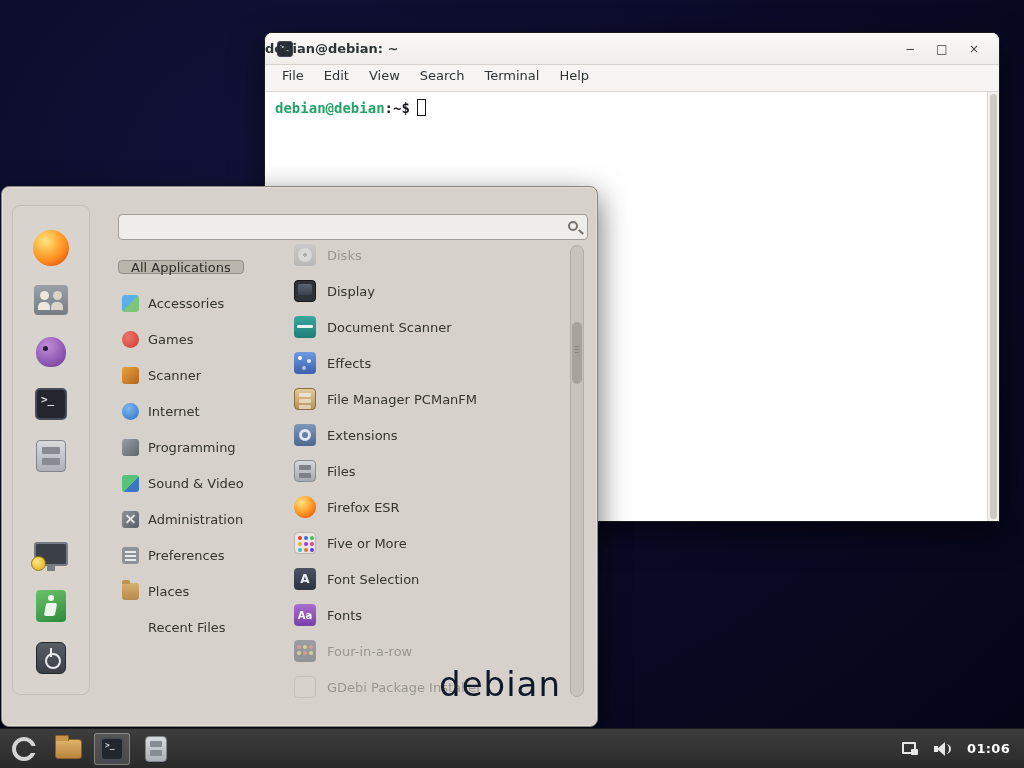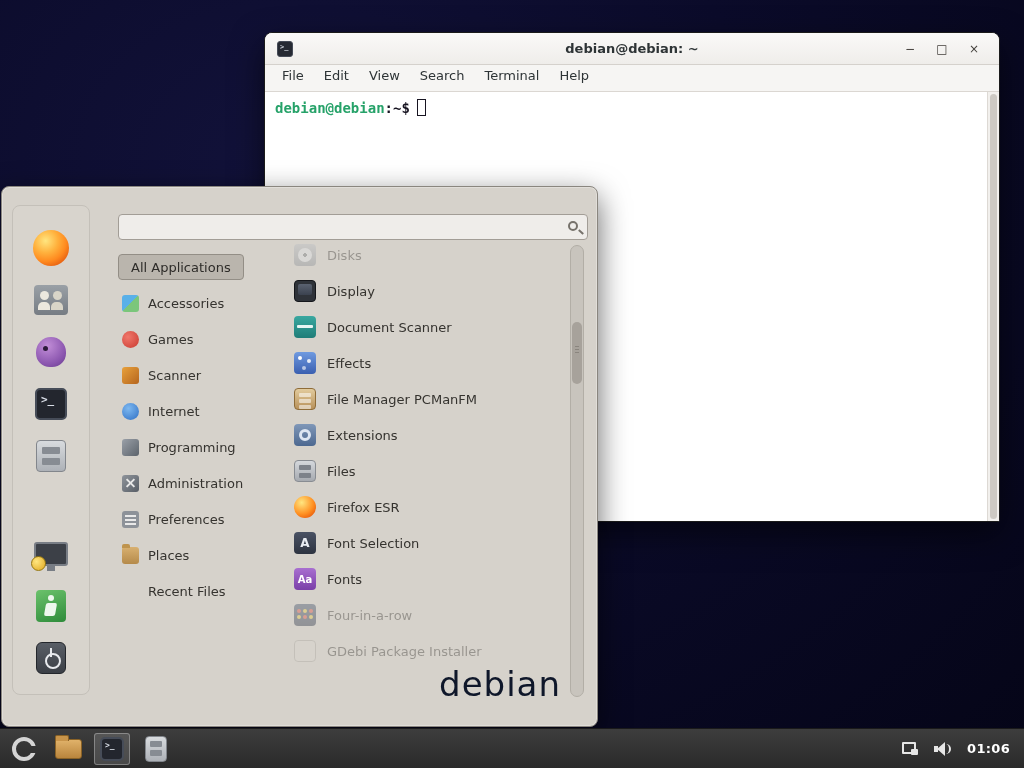--- a/index.html
+++ b/index.html
@@ -7,21 +7,21 @@
   .desktop{position:absolute;inset:0;background:radial-gradient(ellipse at 28% 22%,#12123a 0%,#0b0b2a 45%,#050517 100%)}
 
   
   .terminal-window{position:absolute;left:264px;top:32px;width:736px;height:490px;z-index:2;
     border-radius:8px 8px 2px 2px;box-shadow:0 12px 32px rgba(0,0,0,.55);display:flex;flex-direction:column;
     border:1px solid #1b1b1b;background:#fff}
   .titlebar{height:32px;background:linear-gradient(#faf9f8,#efedea);border-bottom:1px solid #d5d1cc;
     border-radius:7px 7px 0 0;display:flex;align-items:center;position:relative}
   .title-app-ic{position:absolute;left:12px;top:8px;width:16px;height:16px;border-radius:3px;background:#262a33;border:1px solid #454b57}
   .title-app-ic::before{content:">_";position:absolute;left:2px;top:1px;color:#cfd4dc;font:bold 7px "DejaVu Sans Mono",monospace}
-  .titlebar .title{position:absolute;left:0;right:0;text-align:center;font-weight:bold;font-size:13px;color:#2e3436}
+  .titlebar .title{position:absolute;left:0;right:0;font-weight:bold;font-size:13px;color:#2e3436}
   .win-buttons{margin-left:auto;display:flex;gap:14px;padding-right:16px;position:relative;z-index:1}
   .win-btn{width:18px;height:18px;display:flex;align-items:center;justify-content:center;color:#44403c;font-size:12px;line-height:1}
   .menubar{height:27px;background:#f6f5f3;border-bottom:1px solid #dbd7d2;display:flex;padding-left:8px;gap:2px}
   .menu-item{font-size:13px;color:#2e3436;padding:3px 9px;border-radius:3px}
   .term-body{flex:1;background:#fff;position:relative;padding:7px 10px;font-family:"DejaVu Sans Mono",monospace;font-size:14px;border-radius:0 0 2px 2px}
   .prompt-user{color:#26a269;font-weight:bold}
   .prompt-suffix{color:#171421;font-weight:bold}
   .cursor{display:inline-block;width:9px;height:17px;border:1px solid #171421;vertical-align:text-bottom;margin-left:7px}
   .term-scrollbar{position:absolute;right:0;top:0;bottom:0;width:12px;background:#f2f0ed;border-left:1px solid #ddd9d4}
   .term-thumb{position:absolute;left:2px;right:2px;top:2px;bottom:2px;background:#cdc9c3;border-radius:5px}
@@ -57,21 +57,21 @@
   .ic-shutdown::after{content:"";position:absolute;left:13px;top:5px;width:2px;height:9px;background:#e8eaee}
 
   .search-box{position:absolute;left:116px;top:27px;width:470px;height:26px;background:#efedea;border:1px solid #a29d96;border-radius:4px}
   .search-input{position:absolute;inset:0;border:none;background:transparent;outline:none;padding:0 28px 0 8px;font-family:"DejaVu Sans",sans-serif;font-size:13px;color:#333}
   .search-icon{position:absolute;right:9px;top:6px;width:10px;height:10px;border:2px solid #76726b;border-radius:50%}
   .search-icon::after{content:"";position:absolute;left:8px;top:8px;width:6px;height:2px;background:#76726b;transform:rotate(42deg)}
 
   .categories{position:absolute;left:116px;top:62px;width:165px}
   .cat-row{height:36px;display:flex;align-items:center;padding-left:4px}
   .cat-row.selected{padding-left:0}
-  .cat-pill{display:inline-flex;align-items:center;height:26px;padding:0 12px;background:#bab5ad;border:1px solid #938e86;border-radius:4px;color:#2e2c29}
+  .cat-pill{display:inline-flex;align-items:center;height:14px;padding:0 12px;background:#bab5ad;border:1px solid #938e86;border-radius:4px;color:#2e2c29}
   .cat-icon{width:17px;height:17px;border-radius:3px;margin-right:9px;flex:0 0 auto;position:relative}
   .cat-label{color:#35332f;white-space:nowrap}
   .ci-accessories{background:linear-gradient(135deg,#59b0e8 0 50%,#7bc67b 50% 100%)}
   .ci-games{background:radial-gradient(circle at 35% 35%,#f0776b,#c93a30);border-radius:50%}
   .ci-graphics{background:linear-gradient(135deg,#e8a13c,#b5651d)}
   .ci-internet{background:radial-gradient(circle at 38% 32%,#7db8f0,#2f6fc4);border-radius:50%}
   .ci-office{background:linear-gradient(#caa571,#9a7044)}
   .ci-programming{background:linear-gradient(135deg,#9aa0a8,#5c636b)}
   .ci-sound{background:linear-gradient(135deg,#57c27a 0 55%,#3a78c2 55% 100%)}
   .ci-admin{background:linear-gradient(135deg,#8f949b,#585e66)}
@@ -228,20 +228,24 @@
       </div>
       <div class="cat-row">
         <span class="cat-icon ci-internet"></span>
         <span class="cat-label">Internet</span>
       </div>
       <div class="cat-row">
         <span class="cat-icon ci-programming"></span>
         <span class="cat-label">Programming</span>
       </div>
       <div class="cat-row">
+        <span class="cat-icon ci-sound"></span>
+        <span class="cat-label">Sound &amp; Video</span>
+      </div>
+      <div class="cat-row">
         <span class="cat-icon ci-admin"></span>
         <span class="cat-label">Administration</span>
       </div>
       <div class="cat-row">
         <span class="cat-icon ci-preferences"></span>
         <span class="cat-label">Preferences</span>
       </div>
       <div class="cat-row">
         <span class="cat-icon ci-places"></span>
         <span class="cat-label">Places</span>
@@ -277,20 +281,24 @@
         <span class="app-icon ai-extensions"></span>
         <span class="app-label">Extensions</span>
       </div>
       <div class="app-row">
         <span class="app-icon ai-files"></span>
         <span class="app-label">Files</span>
       </div>
       <div class="app-row">
         <span class="app-icon ai-firefox"></span>
         <span class="app-label">Firefox ESR</span>
+      </div>
+      <div class="app-row">
+        <span class="app-icon ai-fiveormore"></span>
+        <span class="app-label">Five or More</span>
       </div>
       <div class="app-row">
         <span class="app-icon ai-fontsel"></span>
         <span class="app-label">Font Selection</span>
       </div>
       <div class="app-row">
         <span class="app-icon ai-fonts"></span>
         <span class="app-label">Fonts</span>
       </div>
       <div class="app-row dim">

